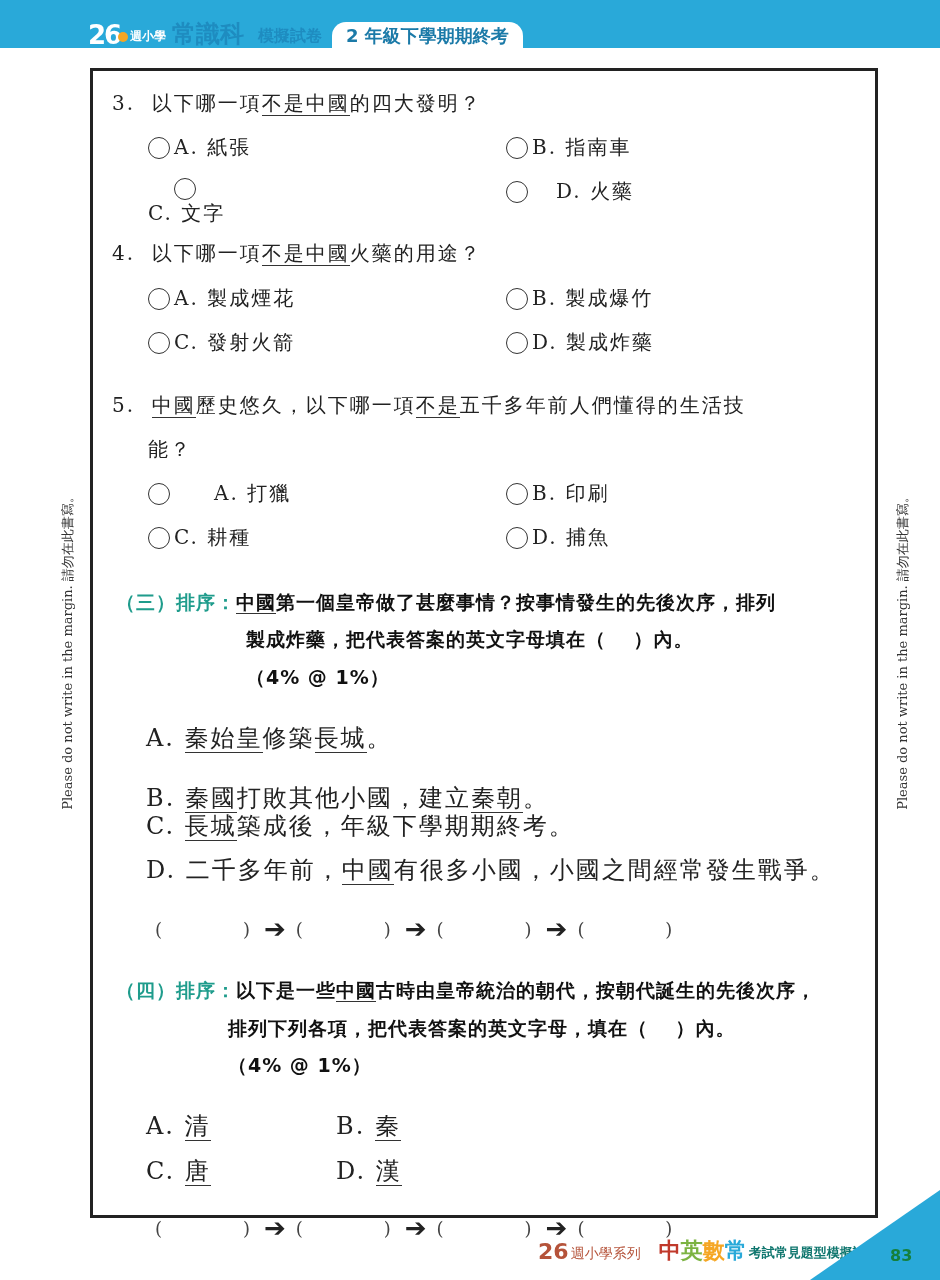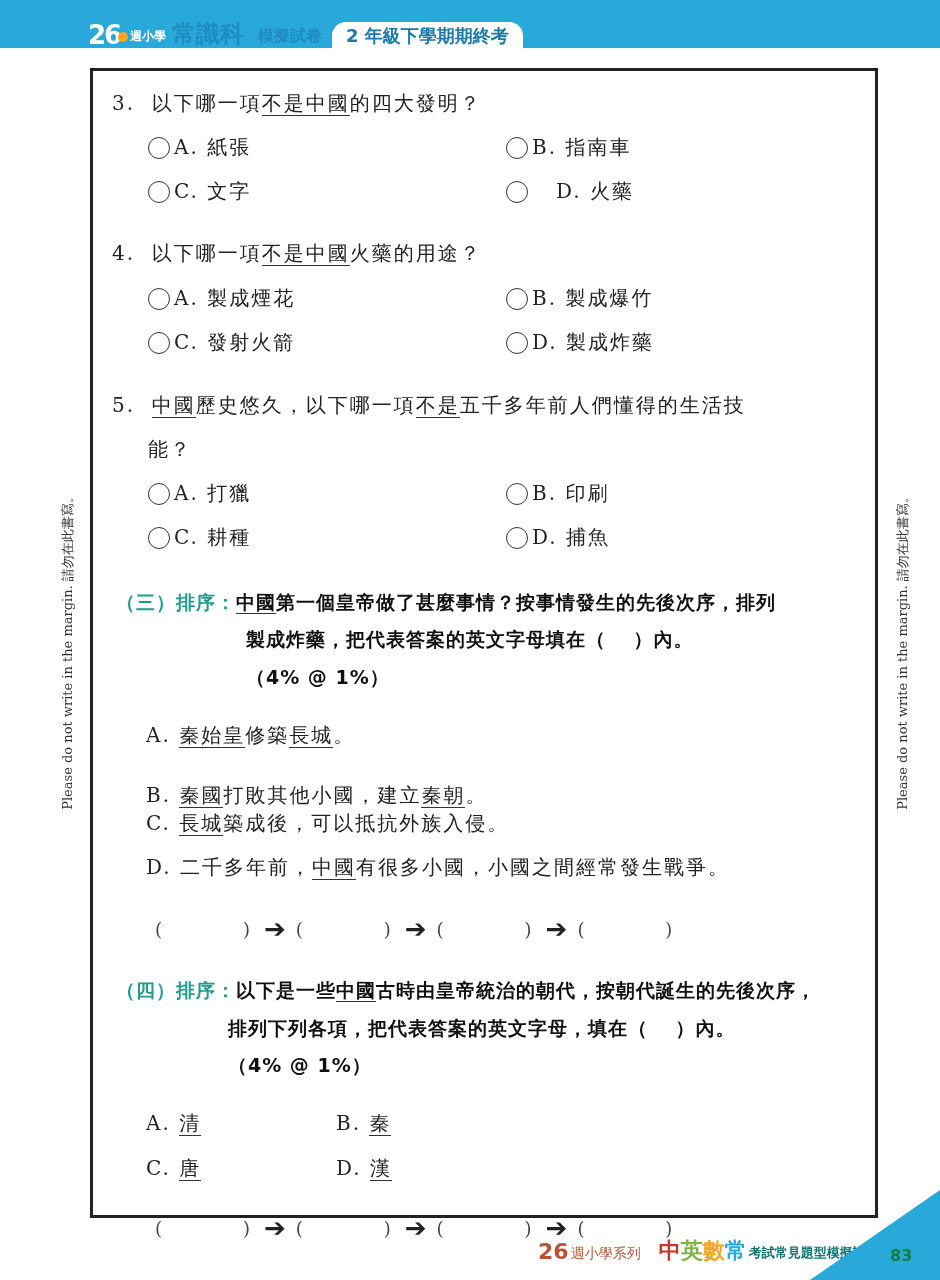--- a/index.html
+++ b/index.html
@@ -15,21 +15,21 @@
     font:bold 18px "DejaVu Sans",sans-serif;color:#1b7aa8;line-height:28px;}
   .frame{position:absolute;left:90px;top:68px;width:788px;height:1150px;border:3px solid #222;box-sizing:border-box;}
   .margin-note{position:absolute;top:480px;width:20px;height:340px;}
   .margin-note span{position:absolute;left:50%;top:50%;transform:translate(-50%,-50%) rotate(-90deg);white-space:nowrap;font-size:13px;color:#333;}
   .q{position:absolute;left:112px;font-size:20px;letter-spacing:2px;}
   .u{border-bottom:1.5px solid #333;}
   .opt{position:absolute;font-size:20px;letter-spacing:2px;display:flex;align-items:center;}
   .circ{display:inline-block;width:22px;height:22px;border:1.6px solid #333;border-radius:50%;margin-right:4px;box-sizing:border-box;}
   .sec{position:absolute;font:bold 19px "DejaVu Sans",sans-serif;letter-spacing:1px;color:#111;}
   .sec .lab{color:#1f9c8c;}
-  .item{position:absolute;left:146px;font-size:20px;letter-spacing:2px;text-align:right;}
+  .item{position:absolute;left:146px;font-size:24px;letter-spacing:2px;text-align:right;}
   .seq{position:absolute;left:155px;display:flex;align-items:center;font-size:18px;color:#444;}
   .seq .pb{width:95px;display:flex;justify-content:space-between;}
   .seq .arr{font:bold 26px "DejaVu Sans",sans-serif;color:#222;margin:0 10px 0 14px;}
   .footer{position:absolute;left:538px;top:1236px;display:flex;align-items:center;font-family:"DejaVu Sans",sans-serif;}
   .footer .f26{font:bold 22px "DejaVu Sans",sans-serif;color:#b5533a;}
   .footer .fs{font-size:14px;color:#b5533a;margin:6px 18px 0 2px;}
   .footer .c1{font:bold 22px sans-serif;color:#c0392b;}
   .footer .c2{font:bold 22px sans-serif;color:#7cb342;}
   .footer .c3{font:bold 22px sans-serif;color:#f5a623;}
   .footer .c4{font:bold 22px sans-serif;color:#29a9d9;}
@@ -64,21 +64,21 @@
   <span>以下哪一項</span><span class="u">不是</span><span class="u">中國</span><span>的四大發明？</span>
 </div>
 <div class="opt" style="left:148px;top:134px;">
     <span class="circ"></span>
     <span>A. 紙張</span>
   </div>
 <div class="opt" style="left:506px;top:134px;">
     <span class="circ"></span>
     <span>B. 指南車</span>
   </div>
-<div class="opt" style="left:148px;top:178px;">
+<div class="opt" style="left:148px;top:178px;flex-direction:column;">
     <span class="circ"></span>
     <span>C. 文字</span>
   </div>
 <div class="opt" style="left:506px;top:178px;gap:24px;">
     <span class="circ"></span>
     <span>D. 火藥</span>
   </div>
 
 <div class="q" style="top:240px;">
   <span>4.</span>&nbsp;
@@ -99,21 +99,21 @@
 <div class="opt" style="left:506px;top:329px;">
     <span class="circ"></span>
     <span>D. 製成炸藥</span>
   </div>
 
 <div class="q" style="top:392px;">
   <span>5.</span>&nbsp;
   <span class="u">中國</span><span>歷史悠久，以下哪一項</span><span class="u">不是</span><span>五千多年前人們懂得的生活技</span>
 </div>
 <div class="q" style="top:436px;left:148px;"><span>能？</span></div>
-<div class="opt" style="left:148px;top:480px;">
+<div class="opt" style="left:148px;top:480px;gap:40px;">
     <span class="circ"></span>
     <span>A. 打獵</span>
   </div>
 <div class="opt" style="left:506px;top:480px;">
     <span class="circ"></span>
     <span>B. 印刷</span>
   </div>
 <div class="opt" style="left:148px;top:524px;">
     <span class="circ"></span>
     <span>C. 耕種</span>
@@ -124,21 +124,21 @@
   </div>
 
 <div class="sec" style="left:116px;top:590px;">
   <span class="lab">（三）排序：</span><span class="u">中國</span><span>第一個皇帝做了甚麼事情？按事情發生的先後次序，排列</span>
 </div>
 <div class="sec" style="left:246px;top:627px;">製成炸藥，把代表答案的英文字母填在（　 ）內。</div>
 <div class="sec" style="left:246px;top:665px;">（4% @ 1%）</div>
 
 <div class="item" style="top:722px;"><span>A. </span><span class="u">秦始皇</span><span>修築</span><span class="u">長城</span><span>。</span></div>
 <div class="item" style="top:766px;margin-top:16px;"><span>B. </span><span class="u">秦國</span><span>打敗其他小國，建立</span><span class="u">秦朝</span><span>。</span></div>
-<div class="item" style="top:810px;"><span>C. </span><span class="u">長城</span><span>築成後，可以抵抗外族入侵。</span></div>
+<div class="item" style="top:810px;"><span>C. </span><span class="u">長城</span><span>築成後，年級下學期期終考。</span></div>
 <div class="item" style="top:854px;"><span>D. </span><span>二千多年前，</span><span class="u">中國</span><span>有很多小國，小國之間經常發生戰爭。</span></div>
 
 <div class="seq" style="top:914px;">
   <span class="pb">
       <span>(</span>
       <span>)</span>
     </span>
   <span class="arr">➔</span>
   <span class="pb">
       <span>(</span>

